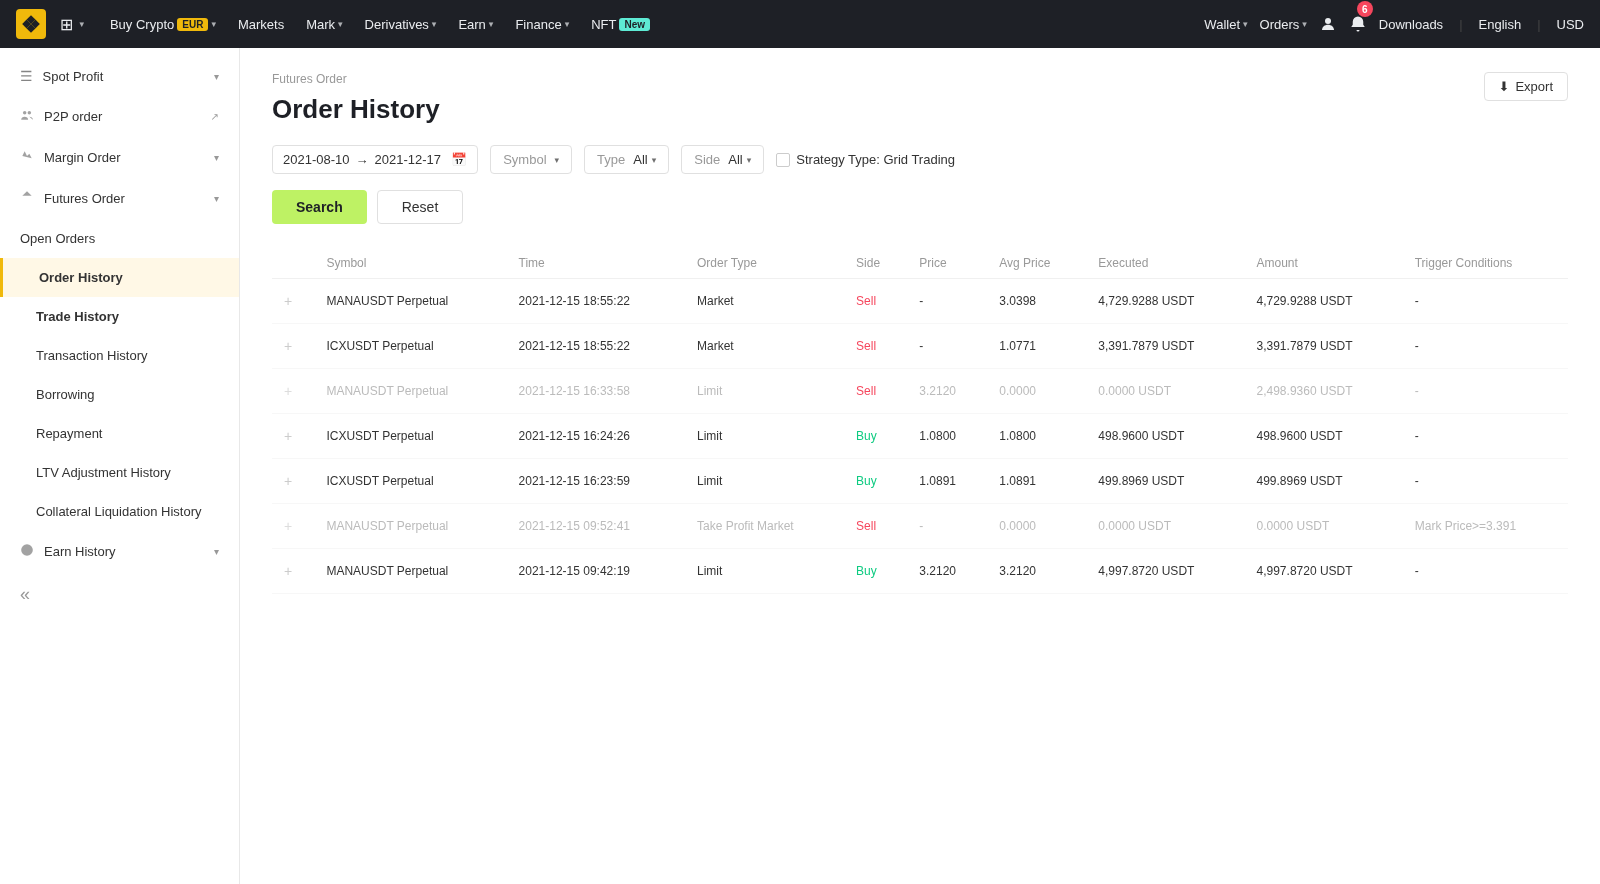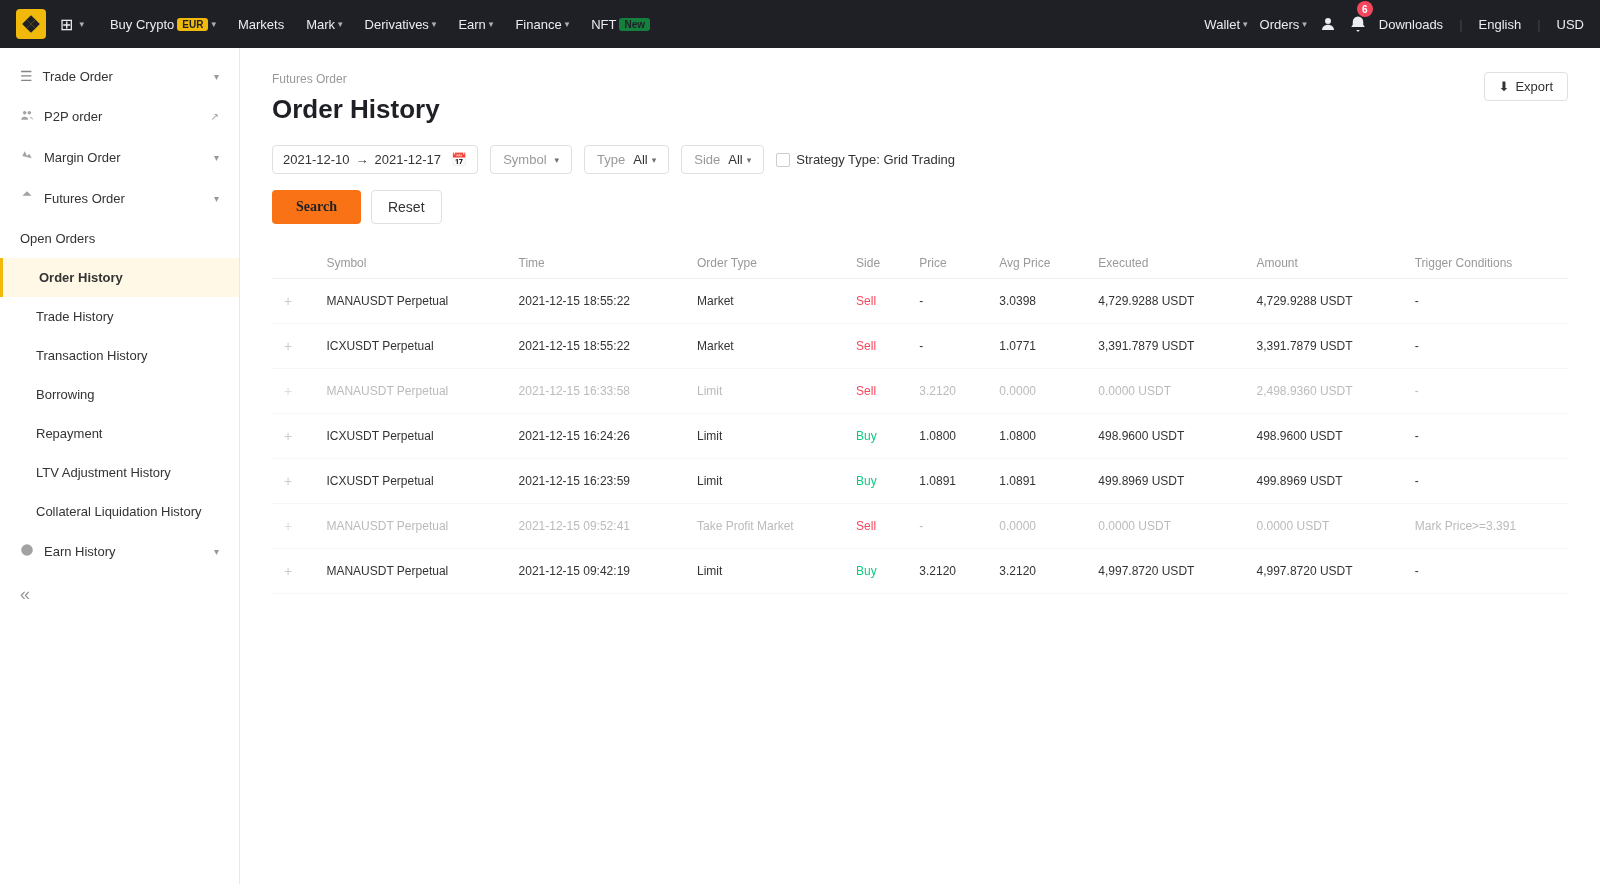--- a/index.html
+++ b/index.html
@@ -33,21 +33,21 @@
       background: none; border: none; color: #eaecef; cursor: pointer; padding: 4px 6px; font-size: 16px;
     }
     .topnav-nav {
       display: flex; align-items: center; gap: 2px; flex: 1;
     }
     .topnav-item {
       color: #eaecef; padding: 4px 10px; cursor: pointer; font-size: 13px; display: flex; align-items: center; gap: 3px;
       white-space: nowrap;
     }
     .badge-eur { background: #f0b90b; color: #1e2026; font-size: 10px; font-weight: bold; padding: 1px 5px; border-radius: 3px; }
-    .badge-new { background: #15803d; color: #1e2026; font-size: 10px; font-weight: bold; padding: 1px 5px; border-radius: 3px; }
+    .badge-new { background: #5eead4; color: #1e2026; font-size: 10px; font-weight: bold; padding: 1px 5px; border-radius: 3px; }
     .caret { font-size: 9px; opacity: 0.7; }
     .topnav-right {
       display: flex; align-items: center; gap: 12px;
     }
     .topnav-right-item {
       color: #eaecef; cursor: pointer; font-size: 13px; display: flex; align-items: center; gap: 3px;
     }
     .notif-badge {
       background: #f6465d; color: #fff; font-size: 10px; font-weight: bold;
       border-radius: 50%; width: 16px; height: 16px; display: flex; align-items: center; justify-content: center;
@@ -115,26 +115,26 @@
       background: #fff; font-size: 13px; cursor: pointer; min-width: 80px;
     }
     .filter-label { color: #999; margin-right: 4px; }
     .checkbox-wrap { display: flex; align-items: center; gap: 6px; cursor: pointer; font-size: 13px; }
     .checkbox-box {
       width: 14px; height: 14px; border: 1px solid #ccc; border-radius: 2px; background: #fff;
     }
 
     
     .btn-search {
-      background: #f97316; color: #1e2026; border: none; border-radius: 4px;
-      padding: 8px 24px; font-size: 14px; font-weight: bold; cursor: pointer; font-family: Liberation Serif, serif;
+      background: #bef264; color: #1e2026; border: none; border-radius: 4px;
+      padding: 8px 24px; font-size: 14px; font-weight: bold; cursor: pointer;
     }
     .btn-reset {
       background: #fff; color: #333; border: 1px solid #e0e0e0; border-radius: 4px;
-      padding: 8px 16px; font-size: 14px; cursor: pointer;
+      padding: 8px 24px; font-size: 14px; cursor: pointer;
     }
     .btn-export {
       display: flex; align-items: center; gap: 6px;
       border: 1px solid #e0e0e0; border-radius: 4px; padding: 6px 14px;
       background: #fff; font-size: 13px; cursor: pointer; color: #333;
       position: absolute; top: 24px; right: 32px;
     }
 
     .action-row { display: flex; gap: 10px; margin-bottom: 24px; }
 
@@ -226,21 +226,21 @@
   </div>
 </nav>
 
 <div class="layout">
 
   <aside class="sidebar">
 
     <div class="sidebar-item">
       <div class="sidebar-item-left">
         <span class="sidebar-icon">☰</span>
-        <span>Trade Order</span>
+        <span>Spot Profit</span>
       </div>
       <span class="sidebar-caret">▾</span>
     </div>
 
     <div class="sidebar-item">
       <div class="sidebar-item-left">
         <span class="sidebar-icon">
           <svg width="14" height="14" viewBox="0 0 24 24" fill="#666">
               <circle cx="8" cy="8" r="3"></circle>
               <circle cx="16" cy="8" r="3"></circle>
@@ -282,21 +282,21 @@
         <span>Open Orders</span>
       </div>
     </div>
 
     <div class="sidebar-item active" style="padding-left:36px;">
       <div class="sidebar-item-left">
         <span>Order History</span>
       </div>
     </div>
 
-    <div class="sidebar-item" style="padding-left:36px;">
+    <div class="sidebar-item" style="padding-left:36px;font-weight:bold;">
       <div class="sidebar-item-left">
         <span>Trade History</span>
       </div>
     </div>
 
     <div class="sidebar-item" style="padding-left:36px;">
       <div class="sidebar-item-left">
         <span>Transaction History</span>
       </div>
     </div>
@@ -354,21 +354,21 @@
     </div>
 
     <div class="breadcrumb">Futures Order</div>
 
     <h1 class="page-title">Order History</h1>
 
 
     <div class="filters">
 
       <div class="date-picker">
-        <span>2021-12-10</span>
+        <span>2021-08-10</span>
         <span>→</span>
         <span>2021-12-17</span>
         <span style="margin-left:4px;">📅</span>
       </div>
 
       <div class="filter-select">
         <span class="filter-label">Symbol</span>
         <span class="caret">▾</span>
       </div>
 

